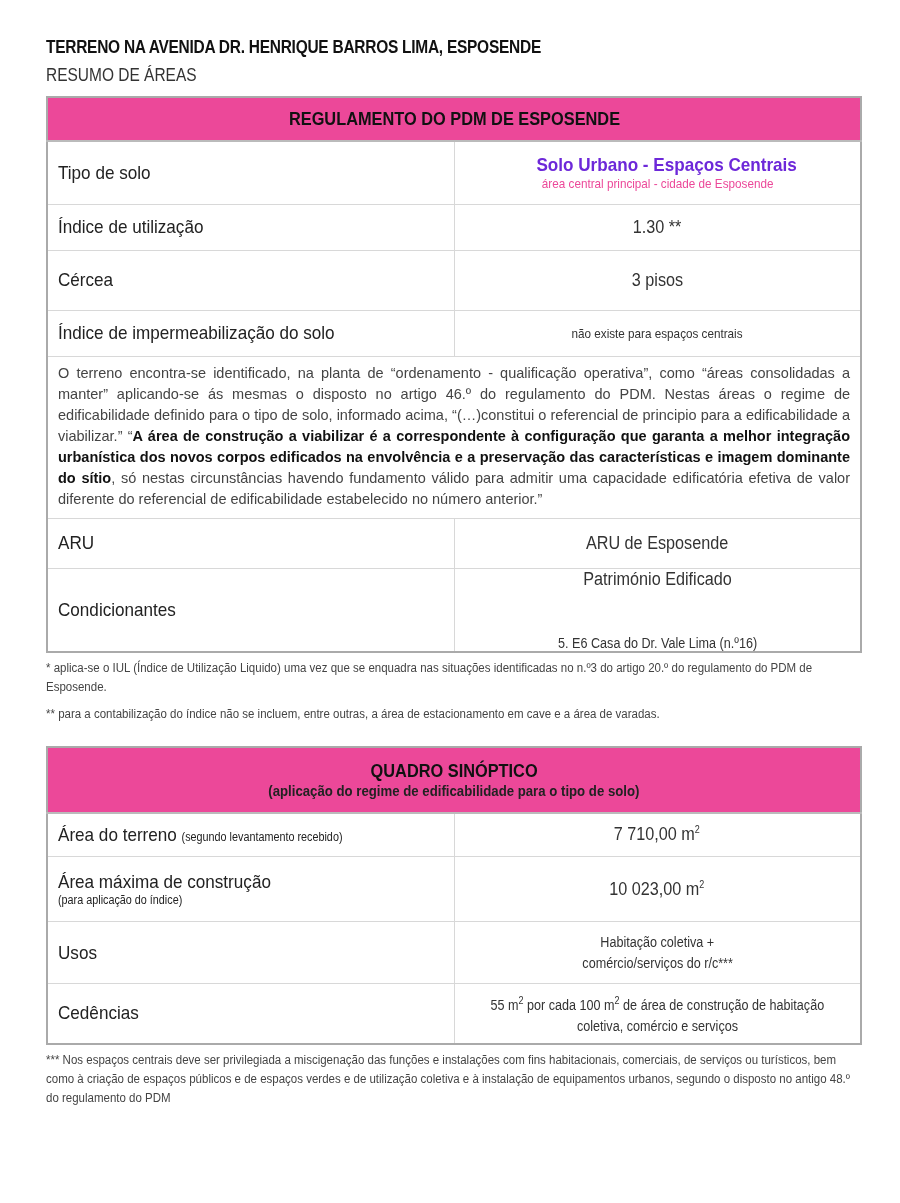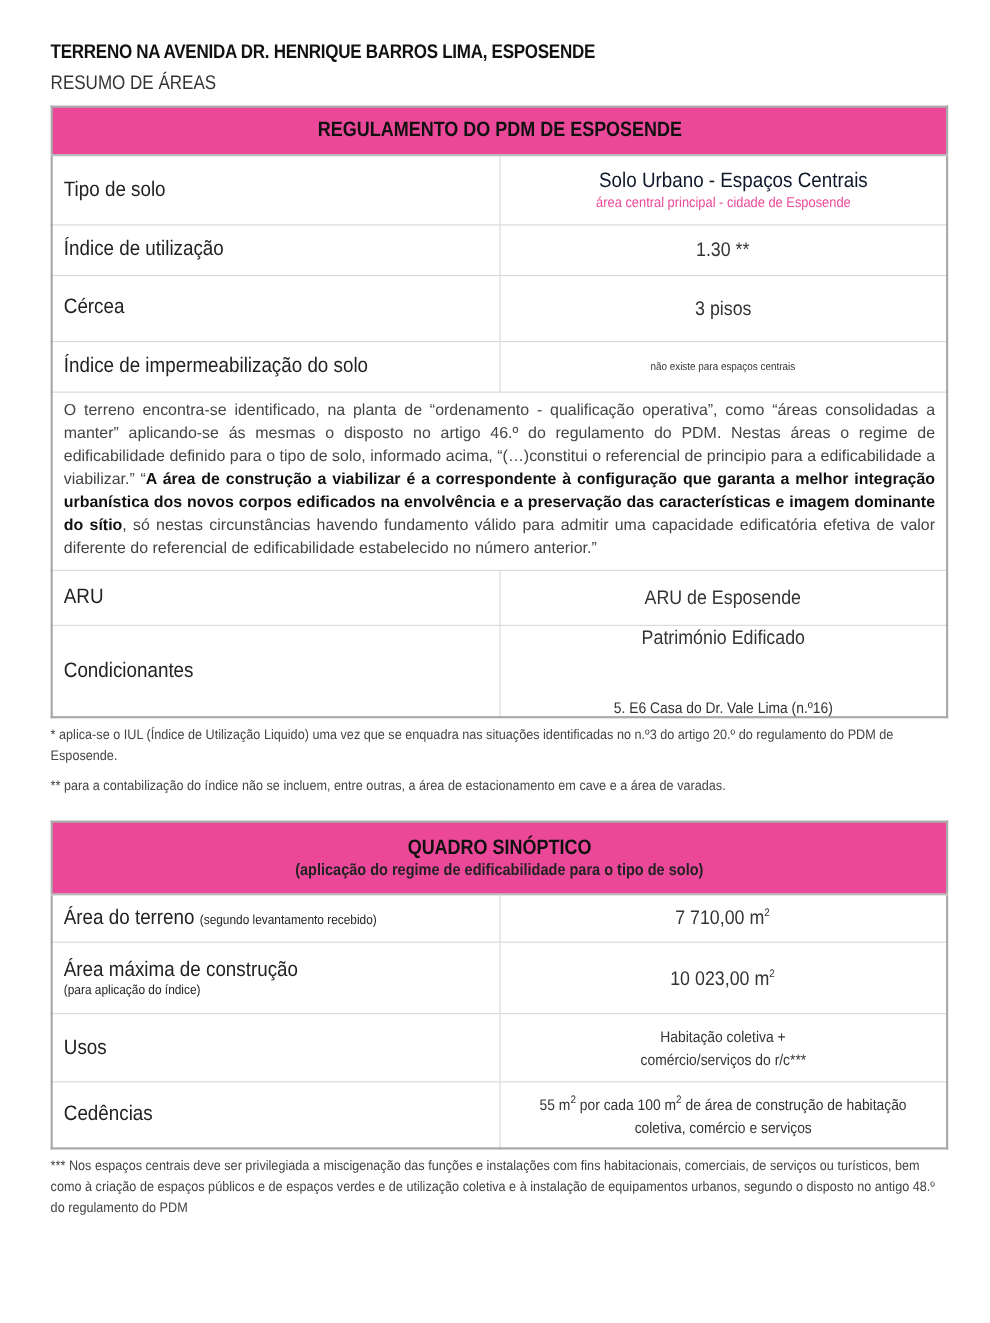--- a/index.html
+++ b/index.html
@@ -29,21 +29,21 @@
     }
     .head-title { font-size: 19px; color: #111; display: inline-block; transform: scaleX(0.86); }
     .head-sub { font-size: 15px; color: #222; display: inline-block; transform: scaleX(0.88); }
     .lbl {
       font-size: 19px; color: #222; padding-left: 10px !important;
     }
     .lbl span.n { display: inline-block; transform: scaleX(0.9); transform-origin: left; white-space: nowrap; }
     .val { text-align: center; font-size: 18px; color: #333; }
     .val span.n { display: inline-block; transform: scaleX(0.9); white-space: nowrap; }
     .small { font-size: 13px; color: #ec4899; }
-    .bold-val { font-weight: normal; font-size: 19px; color: #0f172a; padding-left: 18px; }
+    .bold-val { font-weight: bold; font-size: 19px; color: #6d28d9; padding-left: 18px; }
     .para {
       font-size: 14.5px; line-height: 21px; color: #444; text-align: justify;
       padding: 6px 10px 8px 10px !important;
     }
     .para b { color: #111; }
     .note { font-size: 12.5px; color: #444; line-height: 19px; margin: 0; }
     .note-blk { margin-top: 6px; transform: scaleX(0.92); transform-origin: left; width: 885px; }
     sup { font-size: 10px; }
   </style>
 </head>
@@ -74,21 +74,21 @@
     <tr style="height:46px">
       <td class="lbl"><span class="n">Índice de utilização</span></td>
       <td class="val"><span class="n">1.30 **</span></td>
     </tr>
     <tr style="height:60px">
       <td class="lbl"><span class="n">Cércea</span></td>
       <td class="val"><span class="n">3 pisos</span></td>
     </tr>
     <tr style="height:46px">
       <td class="lbl"><span class="n">Índice de impermeabilização do solo</span></td>
-      <td class="val" style="font-size:10px;"><span class="n">não existe para espaços centrais</span></td>
+      <td class="val" style="font-size:13px;"><span class="n">não existe para espaços centrais</span></td>
     </tr>
     <tr>
       <td colspan="2" class="para"><span>O terreno encontra-se identificado, na planta de “ordenamento - qualificação operativa”, como “áreas consolidadas a manter” aplicando-se ás mesmas o disposto no artigo 46.º do regulamento do PDM. Nestas áreas o regime de edificabilidade definido para o tipo de solo, informado acima, “(…)constitui o referencial de principio para a edificabilidade a viabilizar.” “</span><b>A área de construção a viabilizar é a correspondente à configuração que garanta a melhor integração urbanística dos novos corpos edificados na envolvência e a preservação das características e imagem dominante do sítio</b><span>, só nestas circunstâncias havendo fundamento válido para admitir uma capacidade edificatória efetiva de valor diferente do referencial de edificabilidade estabelecido no número anterior.”</span></td>
     </tr>
     <tr style="height:50px">
       <td class="lbl"><span class="n">ARU</span></td>
       <td class="val"><span class="n">ARU de Esposende</span></td>
     </tr>
     <tr style="height:64px">
       <td class="lbl"><span class="n">Condicionantes</span></td>

